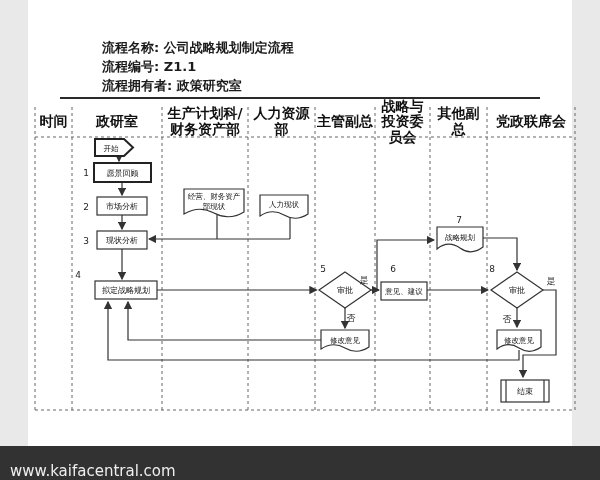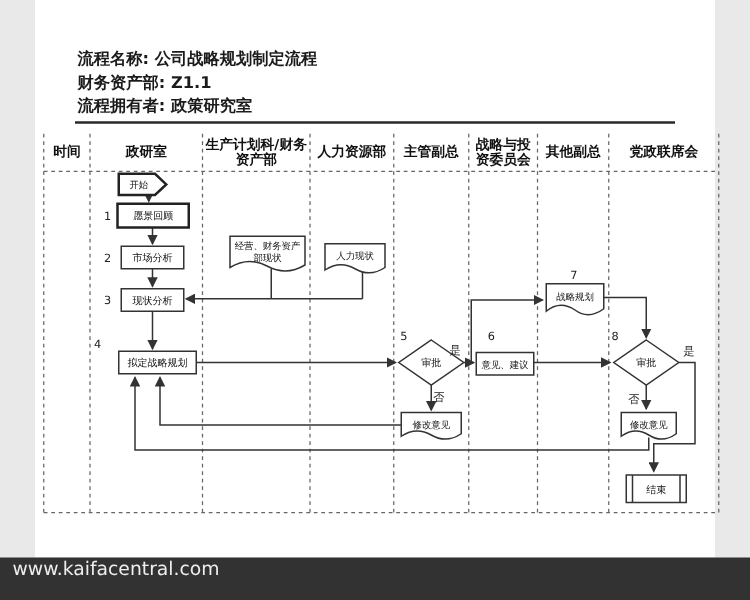--- a/index.html
+++ b/index.html
@@ -2,55 +2,55 @@
 <html><head>
 <meta charset="utf-8">
 <style>
   html,body{margin:0;padding:0;}
   body{background:#e9e9e9;font-family:"DejaVu Sans",sans-serif;}
   .canvas{position:relative;width:600px;height:480px;overflow:hidden;background:#e9e9e9;}
   .page{position:absolute;left:28px;top:0;width:544px;height:446px;background:#ffffff;}
   .tg-badge{position:absolute;left:455px;top:5px;width:135px;height:29px;background:#595959;
     color:#fff;font-size:16px;display:flex;align-items:center;justify-content:center;letter-spacing:.5px;}
   .titles{position:absolute;left:62px;top:38px;font-size:13px;font-weight:bold;color:#1b1b1b;line-height:19px;}
-  .titles div{white-space:nowrap;}
+  .titles div{white-space:nowrap;margin-left:40px;}
   .lane-header{position:absolute;top:107px;height:30px;display:flex;align-items:center;justify-content:center;
-    text-align:center;font-size:11px;font-weight:bold;color:#111;line-height:1.12;padding:0 1px;box-sizing:border-box;}
+    text-align:center;font-size:14px;font-weight:bold;color:#111;line-height:1.12;padding:0 1px;box-sizing:border-box;}
   .lh1{left:35px;width:37px;}
   .lh2{left:72px;width:90px;font-family:Liberation Serif, serif;}
   .lh3{left:162px;width:86px;}
   .lh4{left:248px;width:67px;font-family:Liberation Serif, serif;}
   .lh5{left:315px;width:60px;}
   .lh6{left:375px;width:55px;}
   .lh7{left:430px;width:57px;}
   .lh8{left:487px;width:88px;}
   .svg-layer{position:absolute;left:0;top:0;}
   svg text{font-family:"DejaVu Sans",sans-serif;fill:#111;}
   .node-text{font-size:8px;text-anchor:middle;}
   .node-text-sm{font-size:7.5px;text-anchor:middle;}
   .num-text{font-size:9px;text-anchor:middle;fill:#222;}
   .branch-text{font-size:9px;text-anchor:middle;fill:#222;}
   .shape{fill:#ffffff;stroke:#333;stroke-width:1.2;}
   .shape-bold{fill:#ffffff;stroke:#222;stroke-width:2;}
   .link{fill:none;stroke:#333;stroke-width:1.2;}
   .grid{stroke:#666;stroke-width:1;stroke-dasharray:3,3;}
   .solid-rule{stroke:#2a2a2a;stroke-width:2;}
   .footer{position:absolute;left:0;top:446px;width:600px;height:34px;background:#323232;color:#eeeeee;
-    font-size:15px;display:flex;align-items:flex-start;padding-left:10px;box-sizing:border-box;}
+    font-size:15px;display:flex;align-items:flex-end;padding-left:10px;box-sizing:border-box;}
 </style>
 </head>
 <body>
 
 <div class="canvas">
   <div class="page"></div>
 
 
   <div class="titles">
     <div>流程名称: 公司战略规划制定流程</div>
-    <div>财务资产部: Z1.1</div>
+    <div>流程编号: Z1.1</div>
     <div>流程拥有者: 政策研究室</div>
   </div>
 
   <div class="lane-header lh1">时间</div>
   <div class="lane-header lh2">政研室</div>
   <div class="lane-header lh3">生产计划科/财务资产部</div>
   <div class="lane-header lh4">人力资源部</div>
   <div class="lane-header lh6">战略与投资委员会</div>
   <div class="lane-header lh5">主管副总</div>
   <div class="lane-header lh8">党政联席会</div>

